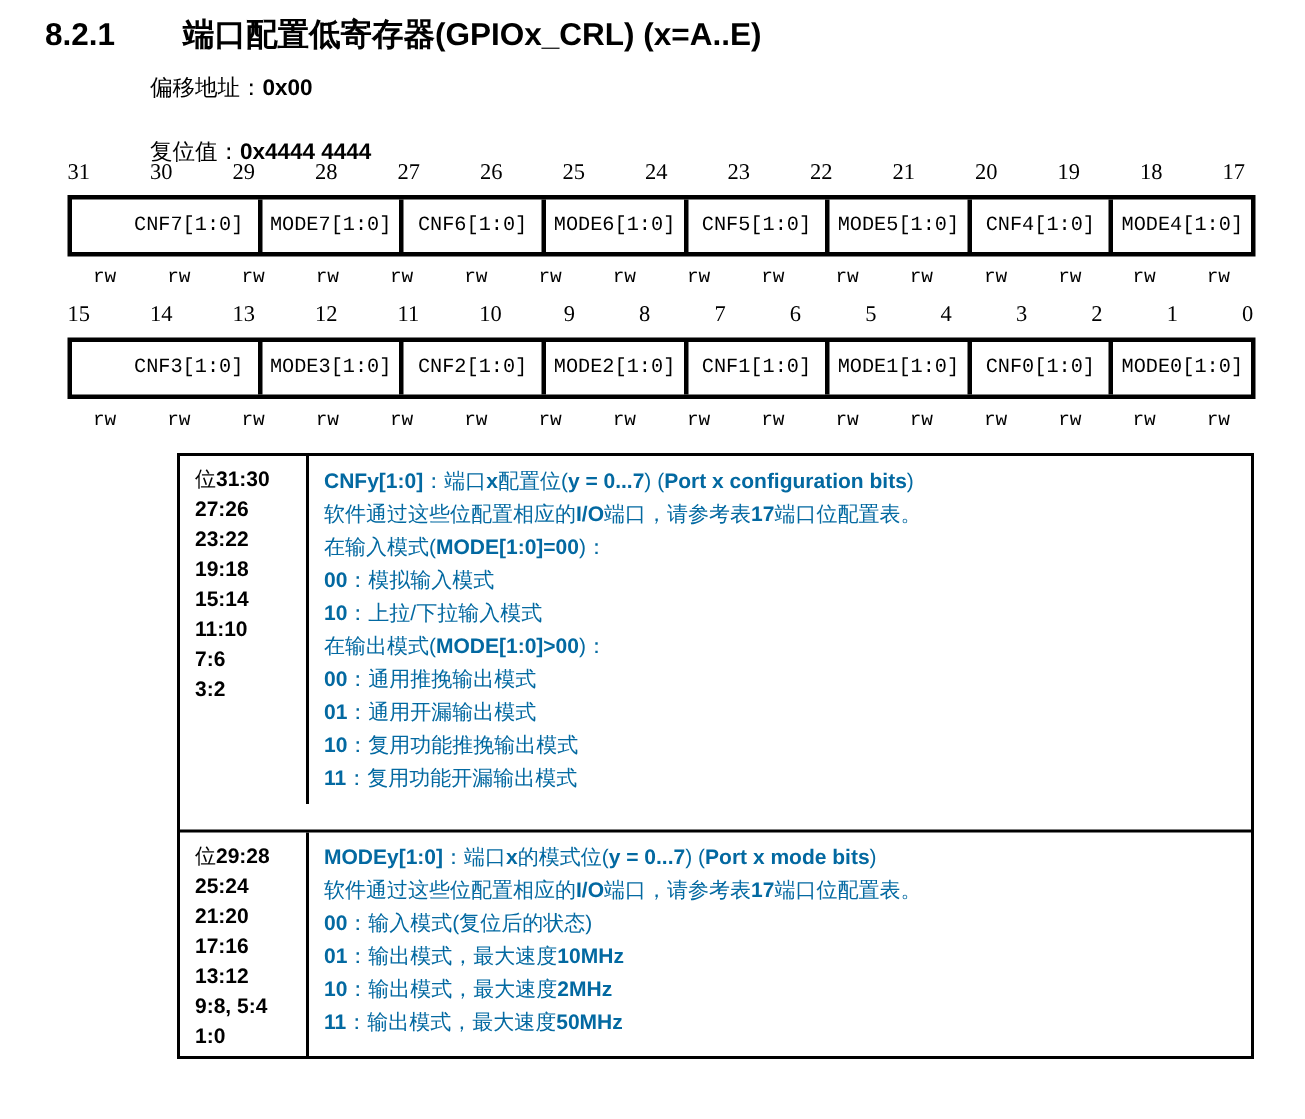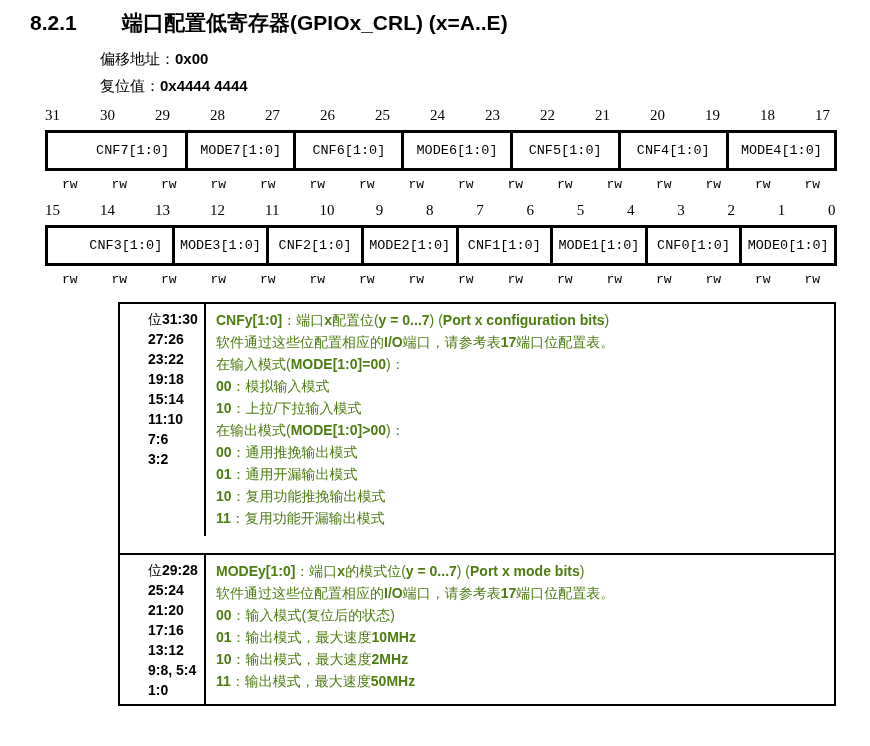--- a/index.html
+++ b/index.html
@@ -16,21 +16,21 @@
     font-family:"Liberation Sans",sans-serif;white-space:nowrap;
   }
   .hnum{display:inline-block;width:92px;}
 
   
   .meta{
     position:absolute;left:100px;font-size:15px;line-height:20px;color:#000;
     font-family:"Liberation Sans",sans-serif;white-space:nowrap;
   }
   #offset-line{top:49px;}
-  #reset-line{top:76px;}
+  #reset-line{top:92px;}
 
   
   #regrows{position:absolute;top:100px;left:45px;width:792px;}
   .bits-row{display:flex;height:24px;align-items:flex-end;gap:40px;}
   .bit-num{
     flex:1;text-align:center;
     font-family:"Liberation Serif","DejaVu Serif",serif;
     font-size:15px;color:#000;
   }
   .reg-table{
@@ -53,25 +53,25 @@
 
   
   #desc-table{
     position:absolute;top:302px;left:118px;width:718px;
     border:2px solid #000;background:#fff;box-sizing:border-box;
   }
   .desc-row{display:flex;}
   .desc-row + .desc-row{border-top:2px solid #000;margin-top:17px;}
   .desc-bits{
     width:86px;flex:0 0 86px;border-right:2px solid #000;
-    padding:5px 2px 4px 28px;box-sizing:border-box;
+    padding:5px 2px 4px 10px;box-sizing:border-box;
   }
   .bit-range{font-size:14px;line-height:20px;color:#000;white-space:nowrap;}
   .desc-body{flex:1;padding:5px 10px 7px 10px;}
-  .desc-line{font-size:14px;line-height:22px;color:#4d7c0f;white-space:nowrap;}
+  .desc-line{font-size:14px;line-height:22px;color:#0369a1;white-space:nowrap;}
 </style>
 </head>
 <body>
 
 <div id="page">
 
   <div class="heading">
     <span class="hnum">8.2.1</span><span>端口配置低寄存器(GPIOx_CRL) (x=A..E)</span>
   </div>
 
@@ -97,20 +97,21 @@
           <span class="bit-num">18</span>
           <span class="bit-num">17</span>
           <span class="bit-num">16</span>
         </div>
         <div class="reg-table">
           <span class="reg-cell">CNF7[1:0]</span>
           <span class="reg-cell">MODE7[1:0]</span>
           <span class="reg-cell">CNF6[1:0]</span>
           <span class="reg-cell">MODE6[1:0]</span>
           <span class="reg-cell">CNF5[1:0]</span>
+          <span class="reg-cell">MODE5[1:0]</span>
           <span class="reg-cell">CNF4[1:0]</span>
           <span class="reg-cell">MODE4[1:0]</span>
         </div>
         <div class="acc-row">
           <span class="acc">rw</span>
           <span class="acc">rw</span>
           <span class="acc">rw</span>
           <span class="acc">rw</span>
           <span class="acc">rw</span>
           <span class="acc">rw</span>

